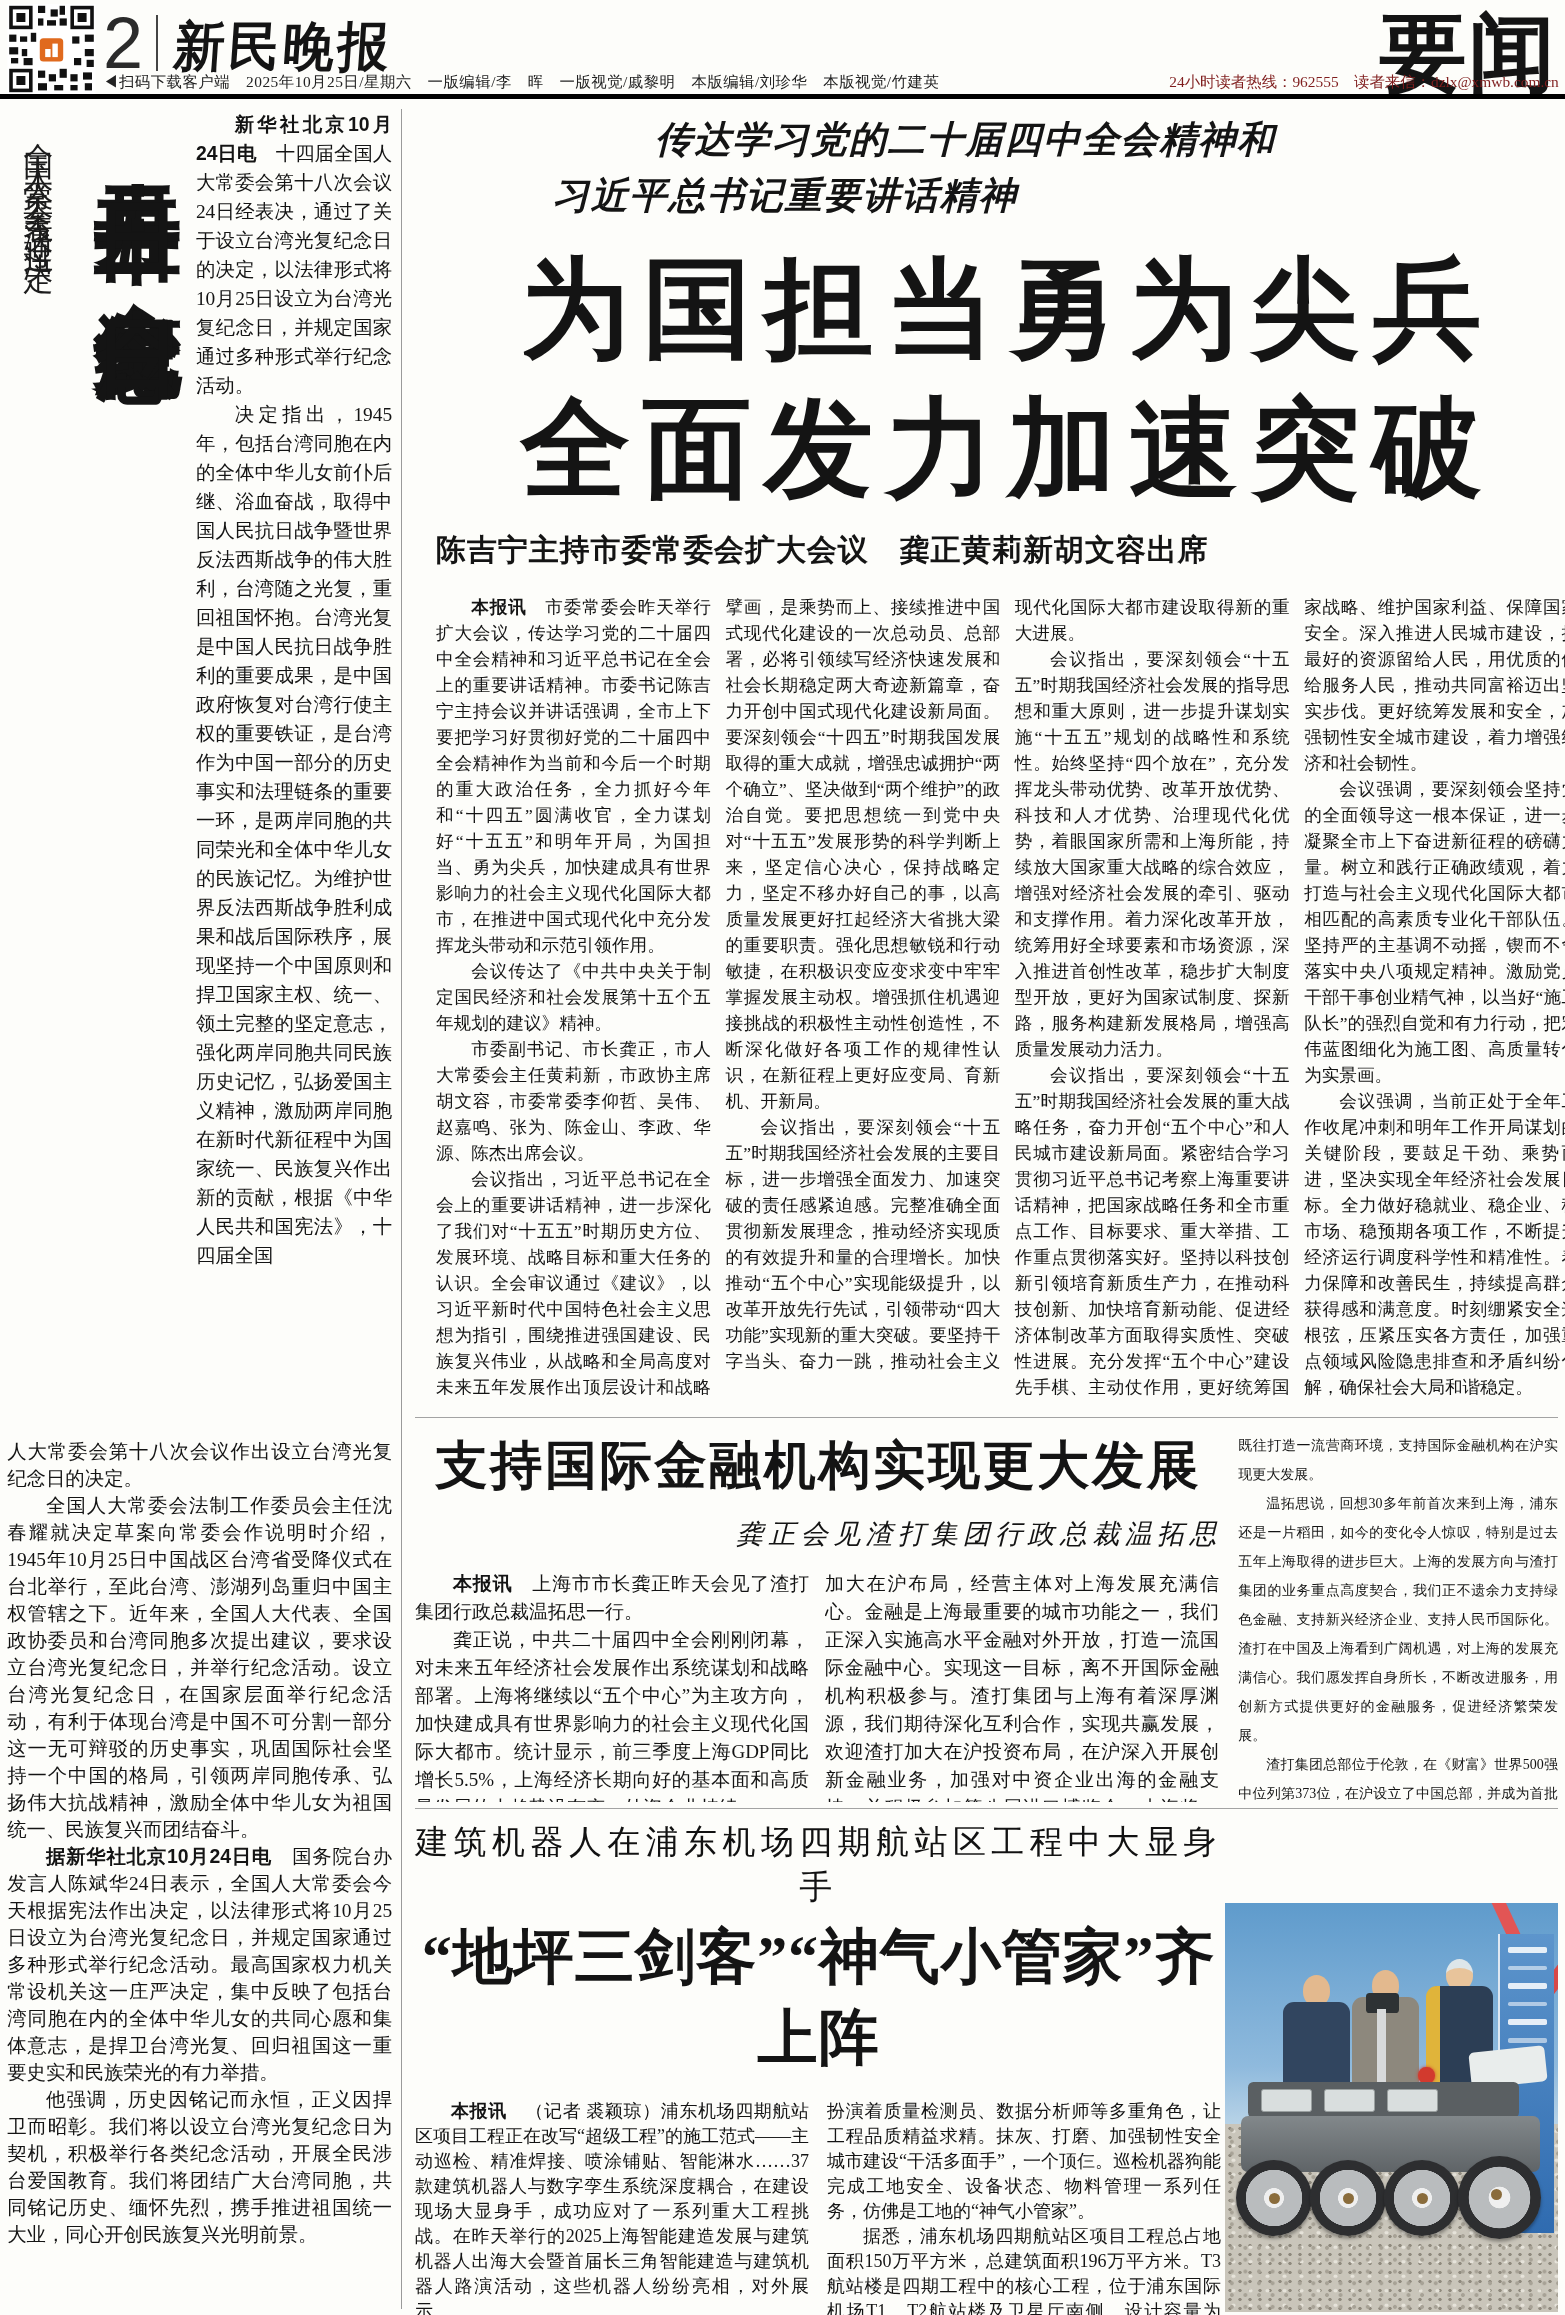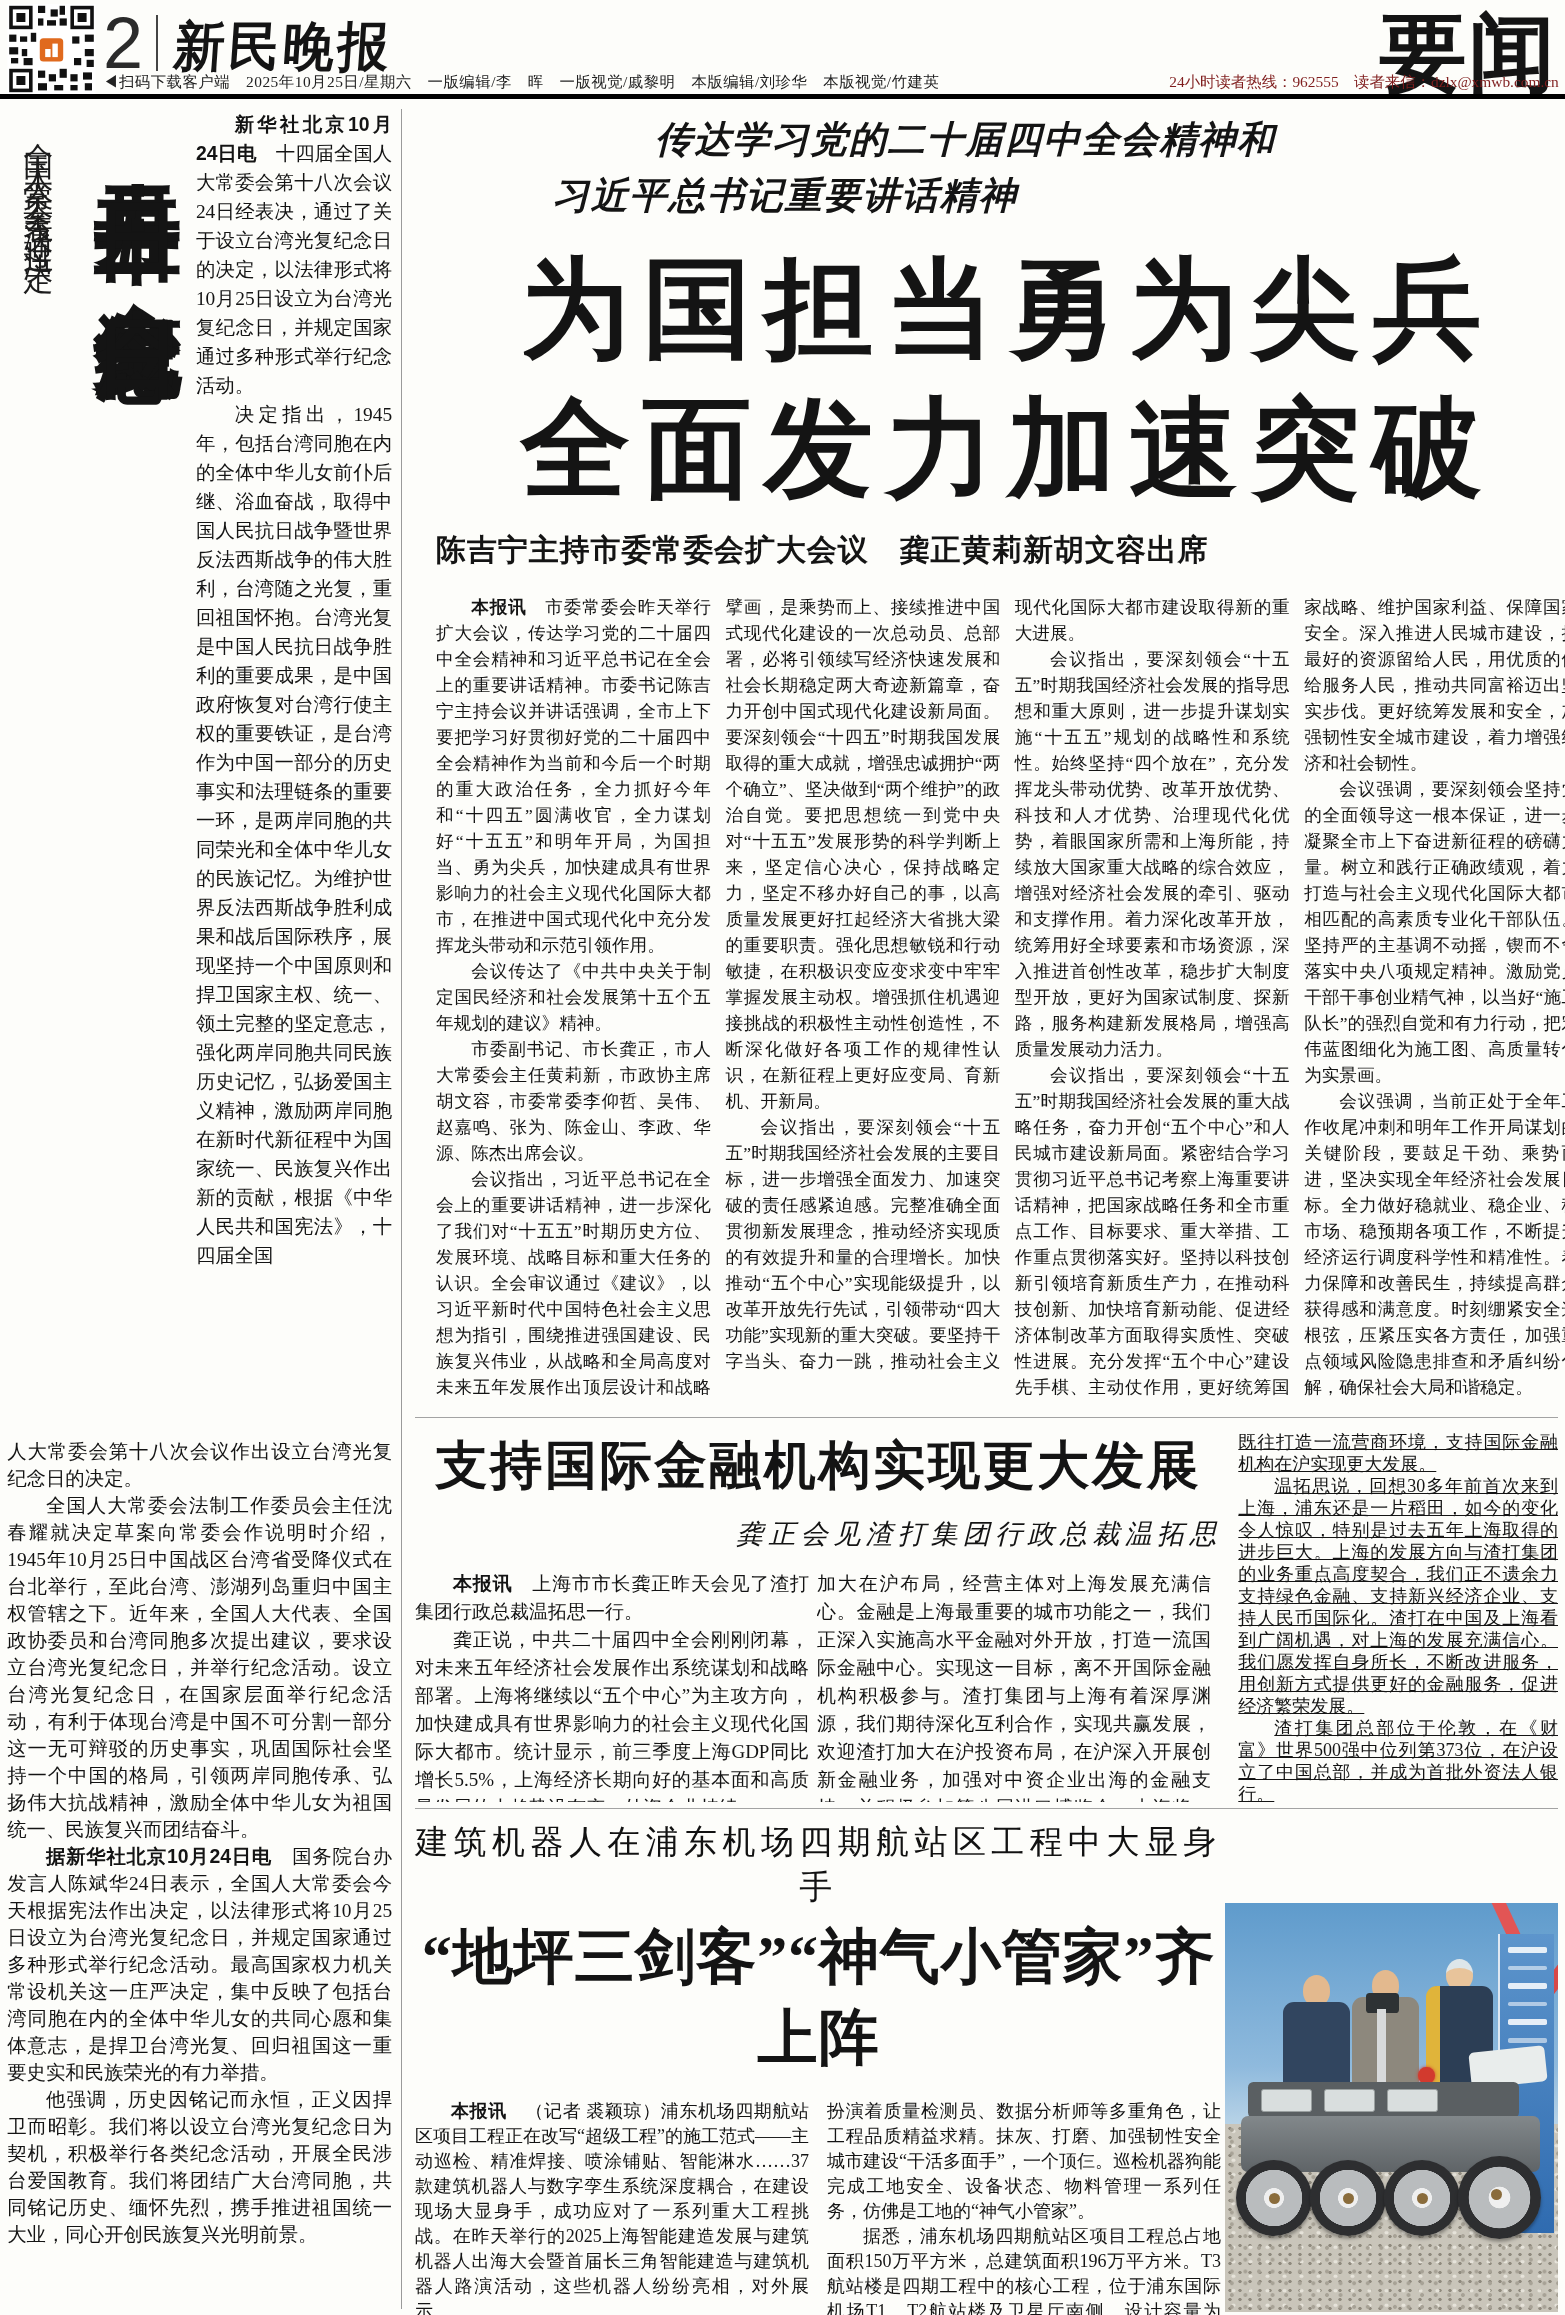--- a/index.html
+++ b/index.html
@@ -41,23 +41,23 @@
 
   .rule-h { position:absolute; left:415px; width:1143px; height:0.9px; background:#a3a3a3; }
   .rule-1 { top:1417px; }
   .rule-2 { top:1808px; }
 
   
   .fin { position:absolute; left:415px; top:1431px; width:1143px; height:371px; display:flex; overflow:hidden; }
   .fin-left { width:807px; }
   .fin-headline { text-align:center; font-family:"Liberation Sans", sans-serif; font-size:52px; font-weight:900; letter-spacing:2.7px; }
   .fin-sub { margin-top:14.5px; text-align:right; font-size:27px; font-style:italic; letter-spacing:5.4px; }
-  .fin-cols { margin-top:18px; display:flex; gap:8px; }
+  .fin-cols { margin-top:18px; display:flex; gap:16px; }
   .fin-col { width:394px; font-size:19px; line-height:28px; text-align:justify; height:271px; overflow:hidden; }
-  .fin-right { flex:1; padding-left:16.3px; font-size:18px; line-height:22px; text-align:justify; overflow:hidden;text-decoration:underline; }
+  .fin-right { flex:1; padding-left:16.3px; font-size:14px; line-height:29px; text-align:justify; overflow:hidden; }
 
   
   .rob { position:absolute; left:415px; top:1820px; width:1143px; height:493px; }
   .rob-left { width:807px; }
   .rob-kicker { text-align:center; font-size:33px; letter-spacing:5.4px; color:#111; }
   .rob-headline { margin-top:7.2px; text-align:center; font-size:60px; font-weight:900; letter-spacing:0.9px; }
   .rob-cols { margin-top:20px; display:flex; gap:18px; }
   .rob-col { width:394px; font-size:18px; line-height:25px; text-align:justify; overflow:hidden; }
   .rob-col1 { height:315px; }
   .rob-col2-text { height:255px; overflow:hidden; }

